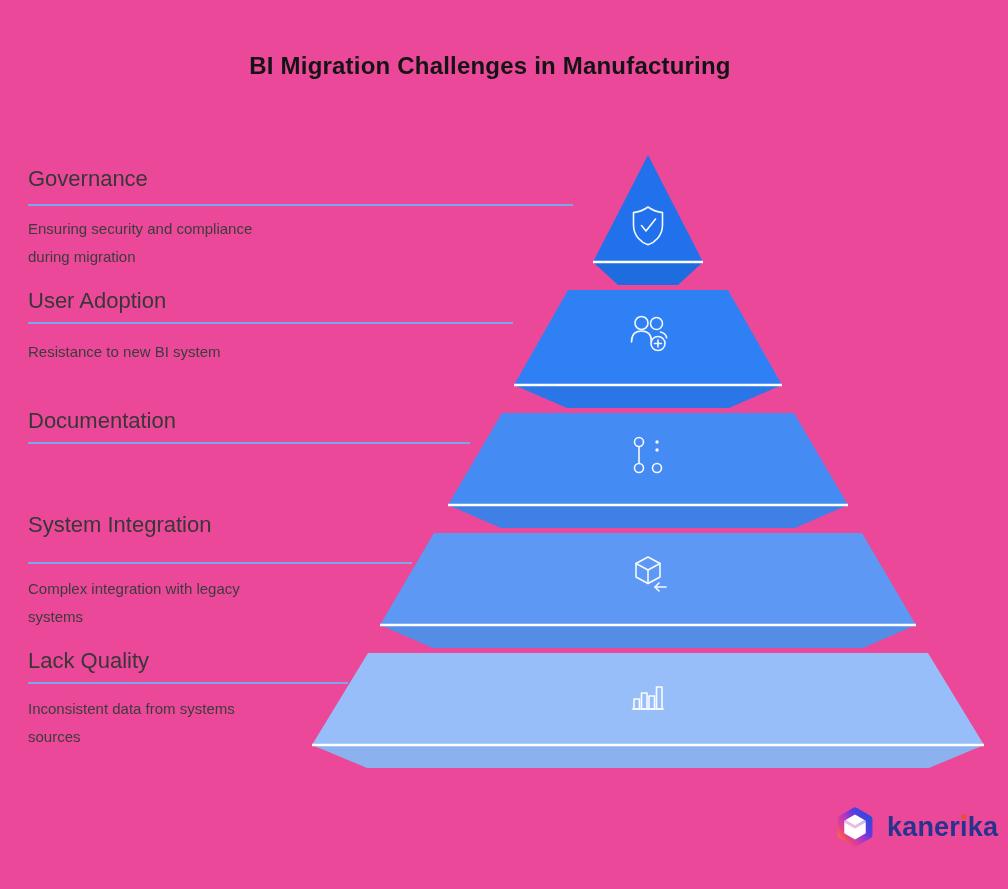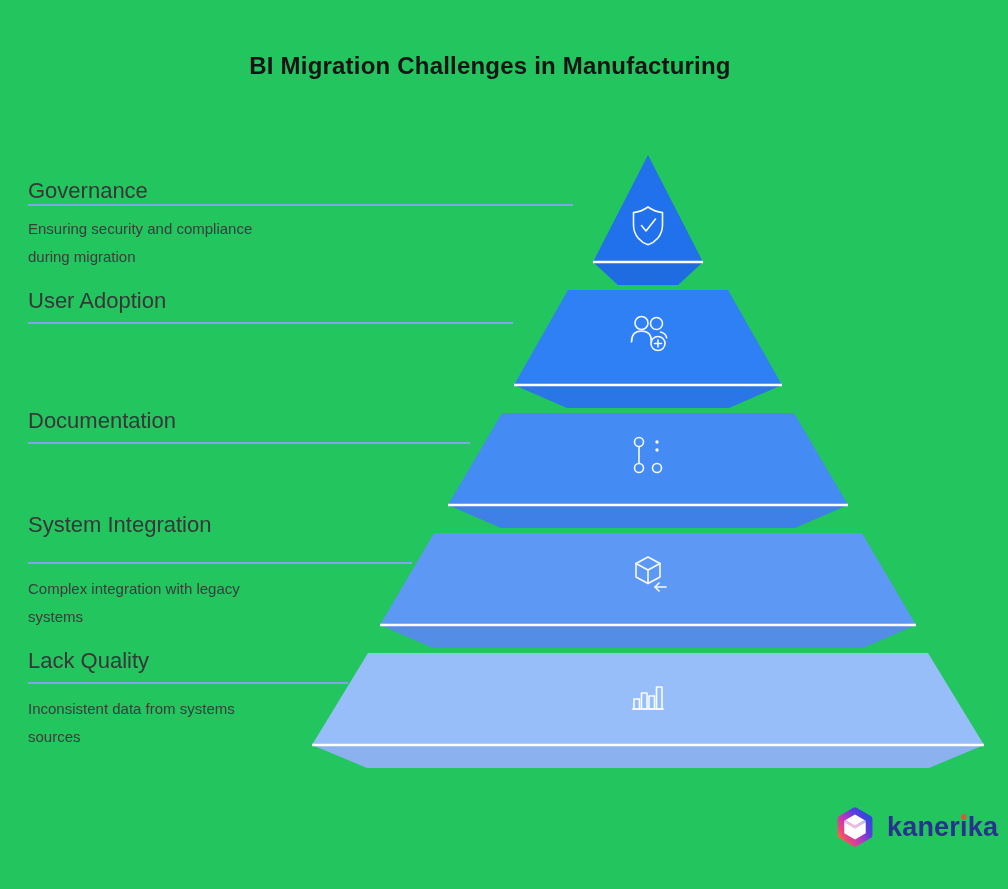--- a/index.html
+++ b/index.html
@@ -1,17 +1,17 @@
 <!DOCTYPE html>
 <html><head>
 <meta charset="utf-8">
 <style>
   html,body{margin:0;padding:0;background:#fff;}
   #stage{
-    position:relative;width:1008px;height:889px;background:#22c55e;
+    position:relative;width:1008px;height:889px;background:#ec4899;
     font-family:"Liberation Sans", sans-serif;overflow:hidden;
   }
   .main-title{
     position:absolute;top:52px;left:0;width:980px;text-align:center;
     font-size:24px;font-weight:700;color:#141414;letter-spacing:.2px;margin:0;
   }
   .pyr-svg{position:absolute;left:0;top:0;}
   .pyr-icon{stroke:#ffffff;fill:none;stroke-width:1.6;stroke-linecap:round;stroke-linejoin:round;opacity:.95;}
   .pyr-icon .dot{fill:#ffffff;stroke:none;}
   .lvl-label{position:absolute;left:28px;}
@@ -91,30 +91,31 @@
       <g class="pyr-icon" transform="translate(648,697)">
         <rect x="-14" y="2" width="5.5" height="10"></rect>
         <rect x="-6.5" y="-4" width="5.5" height="16"></rect>
         <rect x="1" y="-1" width="5.5" height="13"></rect>
         <rect x="8.5" y="-10" width="5.5" height="22"></rect>
         <line x1="-15.5" y1="12" x2="15.5" y2="12"></line>
       </g>
     </g>
   </svg>
 
-  <div class="lvl-label" style="top:178px">
+  <div class="lvl-label" style="top:166px">
     <div class="lvl-title">Governance</div>
   </div>
   <div class="leader" style="top:204px;width:545px"></div>
   <div class="lvl-desc" style="top:215px">Ensuring security and compliance during migration</div>
 
   <div class="lvl-label" style="top:288px">
     <div class="lvl-title">User Adoption</div>
   </div>
   <div class="leader" style="top:322px;width:485px"></div>
+  <div class="lvl-desc" style="top:338px">Resistance to new BI system</div>
 
   <div class="lvl-label" style="top:408px">
     <div class="lvl-title">Documentation</div>
   </div>
   <div class="leader" style="top:442px;width:442px"></div>
 
   <div class="lvl-label" style="top:512px">
     <div class="lvl-title">System Integration</div>
   </div>
   <div class="leader" style="top:562px;width:384px"></div>

